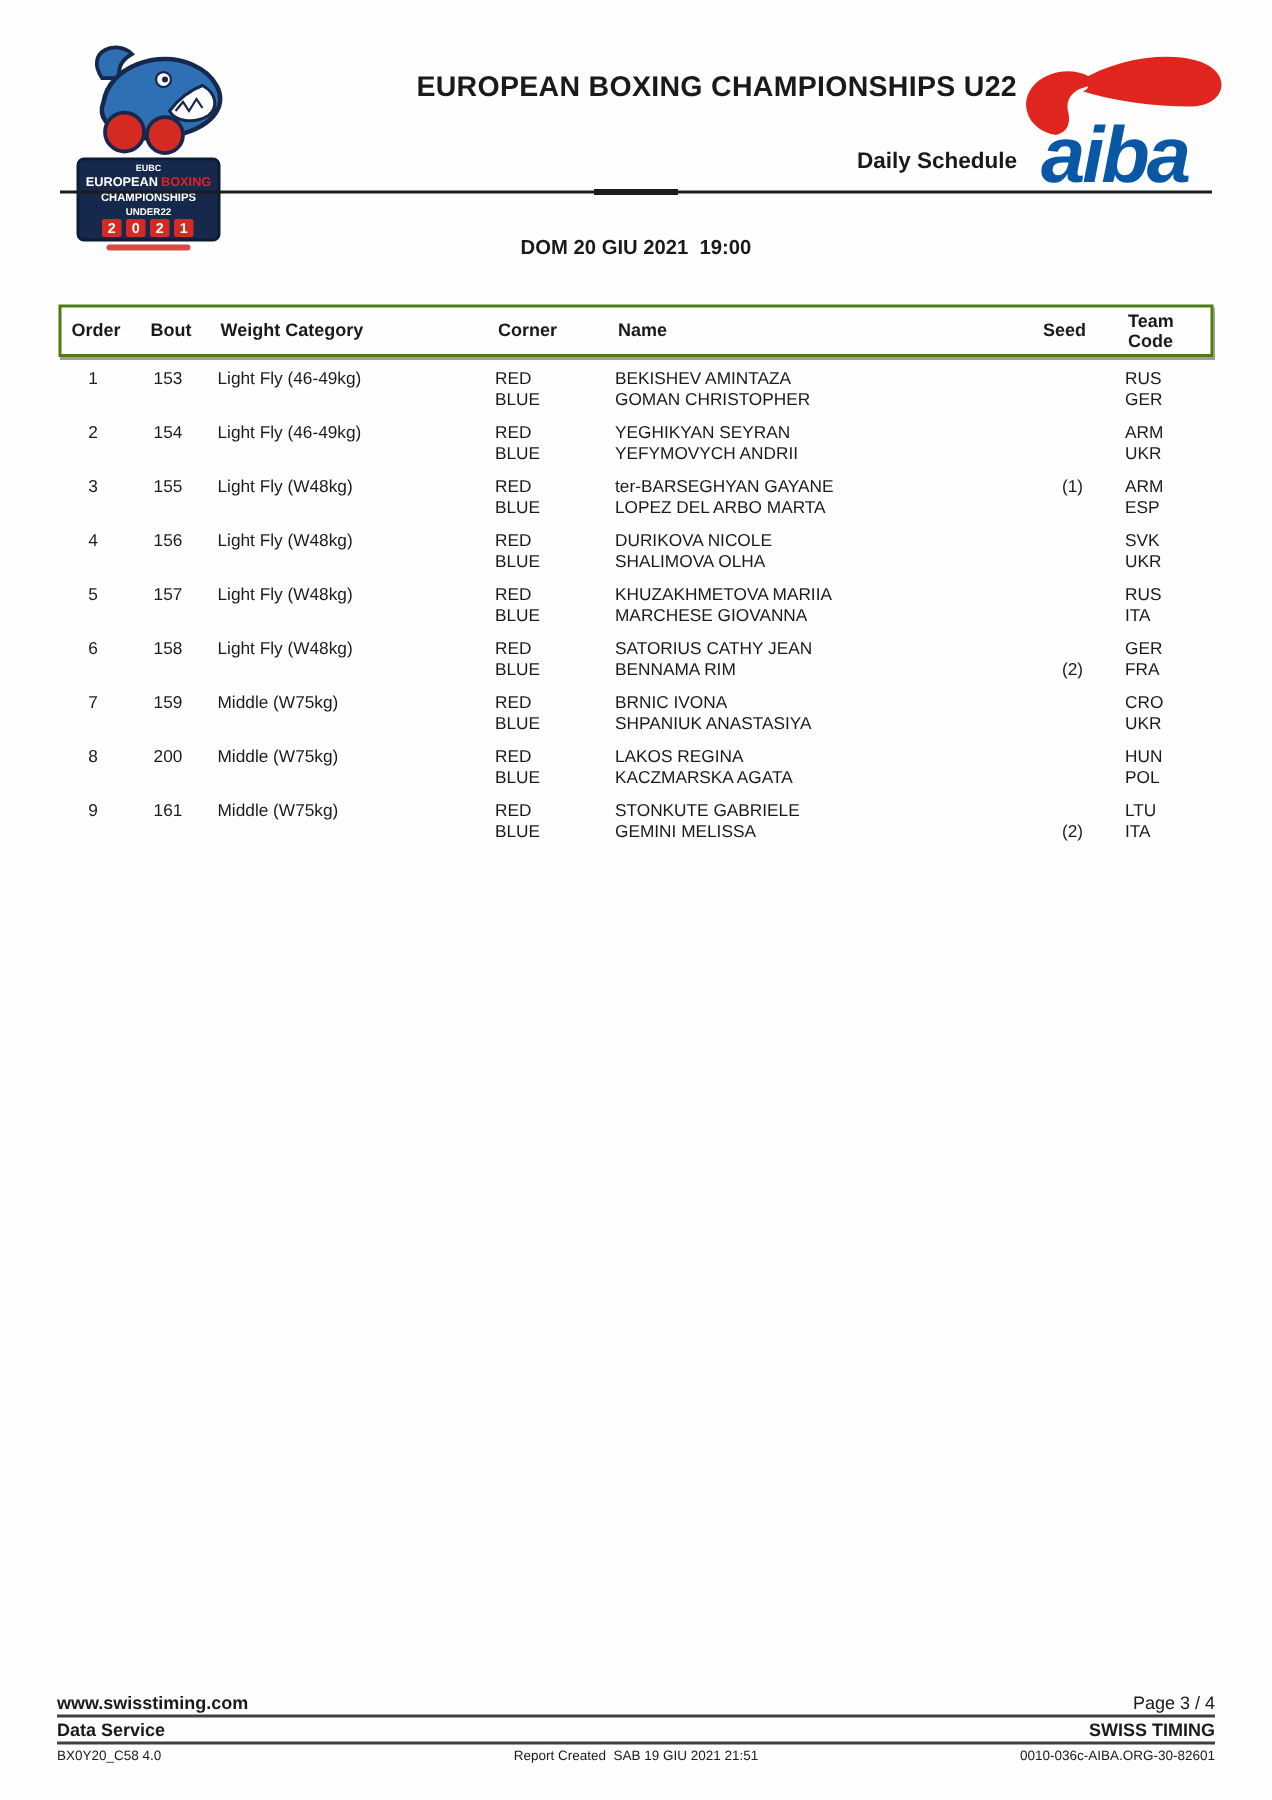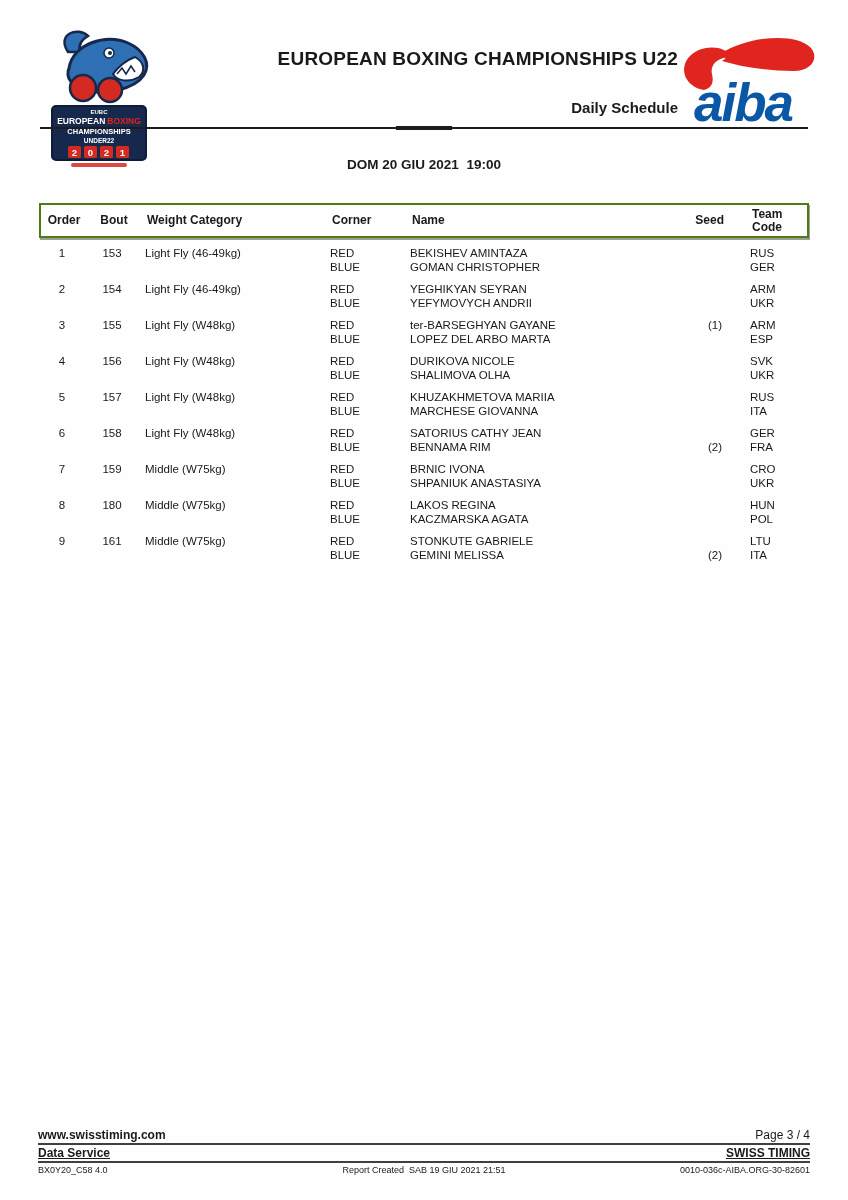--- a/index.html
+++ b/index.html
@@ -34,21 +34,21 @@
   .col-weight{padding-left:6px;}
   .col-corner{padding-left:5px;}
   .col-name{padding-left:5px;}
   .col-seed{text-align:right;padding-right:8px;}
   .col-team{padding-left:20px;}
   .thead .col-team{max-width:60px;}
   
   .footer{position:absolute;left:38px;right:38px;top:1128px;font-size:12px;}
   .f-row{display:flex;justify-content:space-between;align-items:baseline;}
   .f-rule{border-bottom:2px solid #404040;padding-bottom:1px;}
-  .f-row + .f-row{margin-top:1px;text-decoration:underline;}
+  .f-row + .f-row{margin-top:1px;}
   .f-bold{font-weight:bold;}
   .f-small{font-size:9px;padding-top:2px;display:grid;grid-template-columns:1fr auto 1fr;}
   .f-small .c{text-align:center;}
   .f-small .r{text-align:right;}
 </style>
 </head>
 <body>
 
 <div class="sheet">
 
@@ -271,21 +271,21 @@
       <div class="line"></div>
     </div>
     <div class="col-team">
       <div class="line">CRO</div>
       <div class="line">UKR</div>
     </div>
   </div>
 
   <div class="grid-row bout-row">
     <div class="col-order line">8</div>
-    <div class="col-bout line">180</div>
+    <div class="col-bout line">200</div>
     <div class="col-weight line">Middle (W75kg)</div>
     <div class="col-corner">
       <div class="line">RED</div>
       <div class="line">BLUE</div>
     </div>
     <div class="col-name">
       <div class="line">LAKOS REGINA</div>
       <div class="line">KACZMARSKA AGATA</div>
     </div>
     <div class="col-seed">

